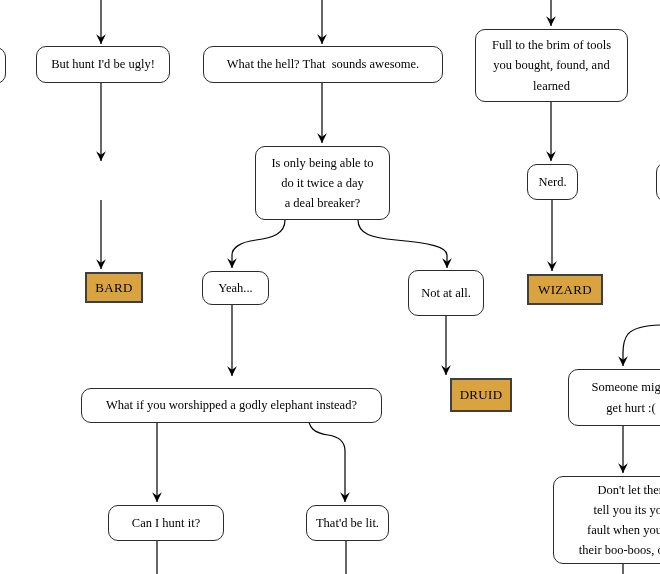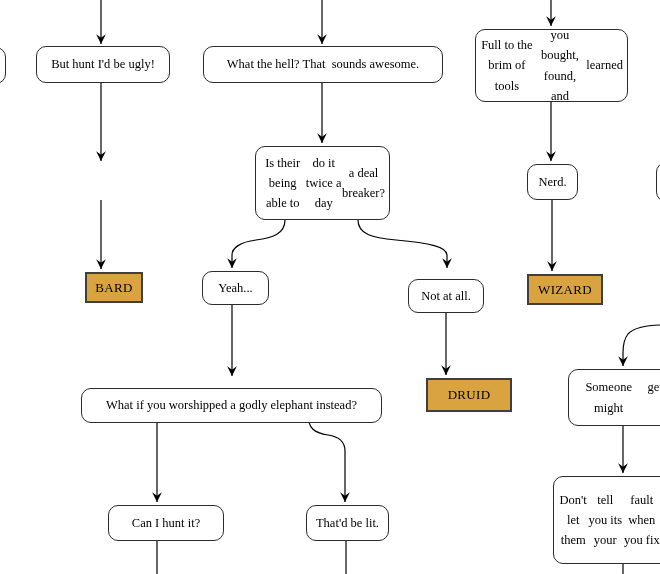--- a/index.html
+++ b/index.html
@@ -16,21 +16,21 @@
     left: 0; top: 0;
     width: 660px; height: 574px;
   }
   .node {
     position: absolute;
     box-sizing: border-box;
     background: #ffffff;
     border: 1px solid #2b2b2b;
     border-radius: 10px;
     display: flex;
-    flex-direction: row;
+    flex-direction: column;
     justify-content: center;
     align-items: center;
     text-align: center;
     font-size: 12.5px;
     line-height: 1.62;
     color: #000000;
     padding: 1px 4px;
   }
   .node .ln { display: block; white-space: pre-wrap; }
   .node.result {
@@ -85,52 +85,52 @@
   </div>
 
   <div class="node" style="left:475px; top:29px; width:153px; height:73px">
     <span class="ln">Full to the brim of tools</span>
     <span class="ln">you bought, found, and</span>
     <span class="ln">learned</span>
   </div>
 
 
   <div class="node" style="left:255px; top:146px; width:135px; height:74px">
-    <span class="ln">Is their being able to</span>
+    <span class="ln">Is only being able to</span>
     <span class="ln">do it twice a day</span>
     <span class="ln">a deal breaker?</span>
   </div>
 
   <div class="node" style="left:527px; top:164px; width:51px; height:36px">
     <span class="ln">Nerd.</span>
   </div>
 
   <div class="node" style="left:656px; top:162px; width:52px; height:40px"></div>
 
   <div class="node" style="left:202px; top:271px; width:67px; height:34px">
     <span class="ln">Yeah...</span>
   </div>
 
-  <div class="node" style="left:408px; top:279px; width:76px; height:34px">
+  <div class="node" style="left:408px; top:270px; width:76px; height:46px">
     <span class="ln">Not at all.</span>
   </div>
 
   <div class="node result" style="left:74px; top:272px; width:58px; height:31px">
     <span>BARD</span>
   </div>
 
   <div class="node result" style="left:516px; top:274px; width:76px; height:31px">
     <span>WIZARD</span>
   </div>
 
   <div class="node" style="left:81px; top:388px; width:301px; height:35px">
     <span class="ln">What if you worshipped a godly elephant instead?</span>
   </div>
 
-  <div class="node result" style="left:415px; top:378px; width:86px; height:34px">
+  <div class="node result" style="left:439px; top:378px; width:62px; height:34px">
     <span>DRUID</span>
   </div>
 
   <div class="node" style="left:108px; top:505px; width:116px; height:36px">
     <span class="ln">Can I hunt it?</span>
   </div>
 
   <div class="node" style="left:306px; top:505px; width:83px; height:36px">
     <span class="ln">That'd be lit.</span>
   </div>

